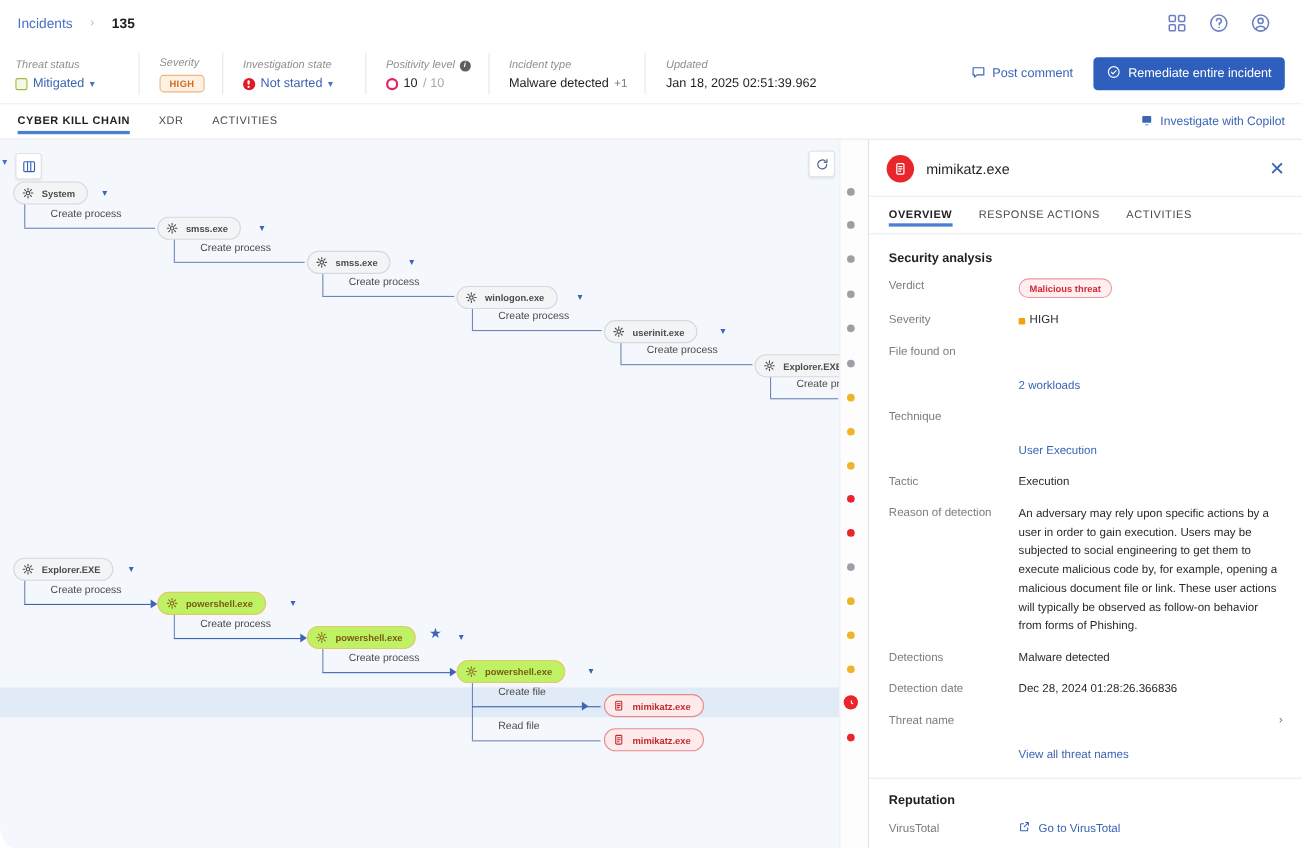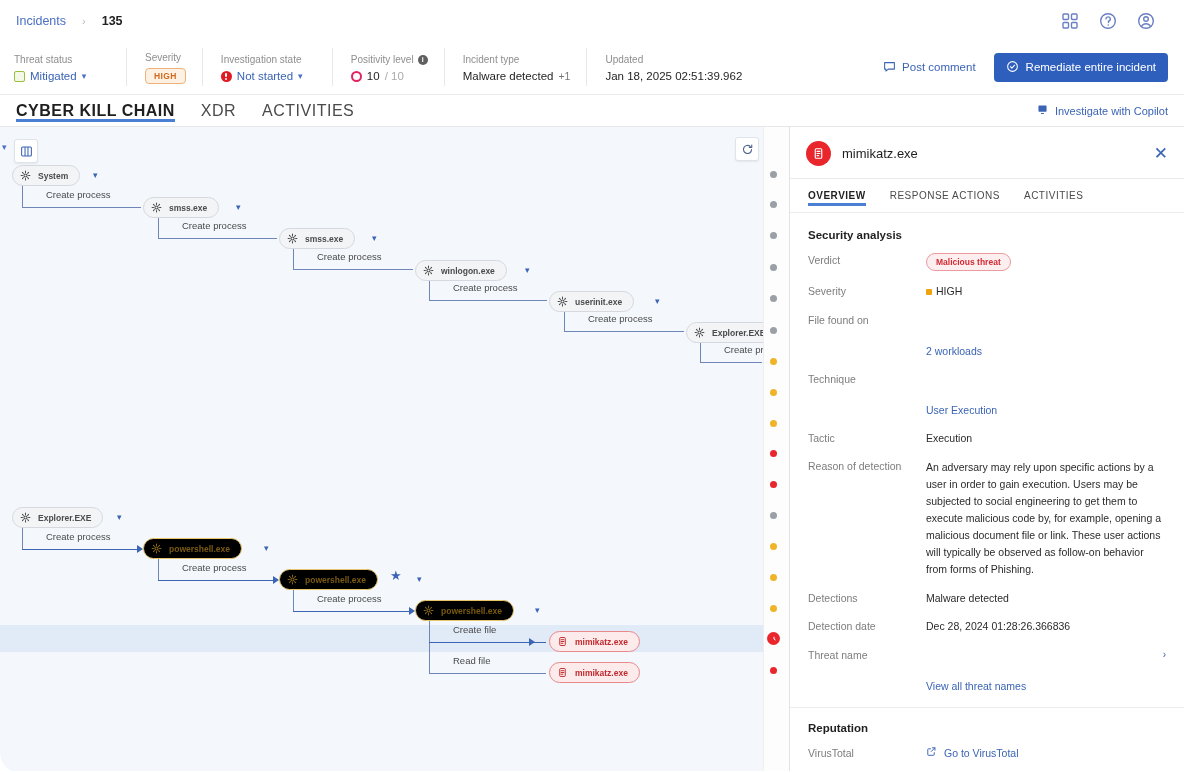--- a/index.html
+++ b/index.html
@@ -38,21 +38,21 @@
     border-bottom:1px solid #ececec;
     background:#fff;
     position:relative;
   }
   .sumcell {
     padding:4px 16px 2px 0;
     min-width:0;
     display:flex; flex-direction:column; gap:5px; justify-content:center;
   }
   .sumcell + .sumcell { border-left:1px solid #e8e8e8; padding-left:18px; }
-  .sum-label { font-size:10px; color:#8e8e8e; display:flex; align-items:center; gap:4px; white-space:nowrap;}
+  .sum-label { font-size:10px; color:#8e8e8e; display:flex; align-items:center; gap:4px; white-space:nowrap;font-style:italic;}
   .sum-value { font-size:11.5px; color:#1f1f1f; display:flex; align-items:center; gap:5px; white-space:nowrap; font-weight:500;}
   .link-val { color:#3b64b5; }
   .chev { color:#4a6fc4; font-size:9px; }
   .sev-pill {
     display:inline-block; border:1px solid #f0b27a; color:#d2691e;
     background:#fdf1e3; border-radius:4px; font-size:8.5px; font-weight:700;
     padding:2px 8px; letter-spacing:.4px;
   }
   .dot-red { width:11px; height:11px; border-radius:50%; background:#e01b24; display:inline-block; position:relative;}
   .dot-red:after{content:"";position:absolute;left:4.5px;top:2.5px;width:2px;height:4px;background:#fff;border-radius:1px;}
@@ -76,21 +76,21 @@
     background:#2f5fbd; border:none; border-radius:4px; cursor:pointer; padding:7px 12px;
     white-space:nowrap;
   }
 
   
   .tabrow {
     display:flex; align-items:center; gap:26px;
     padding:0 16px; border-bottom:1px solid #e6e6e6; height:32px;
     background:#fff; position:relative;
   }
-  .tab { font-size:16px; letter-spacing:.5px; color:#4a4a4a; cursor:pointer; height:22px;
+  .tab { font-size:10px; letter-spacing:.5px; color:#4a4a4a; cursor:pointer; height:22px;
          display:flex; align-items:center; position:relative; }
   .tab.active { color:#1f1f1f; font-weight:600; }
   .tab.active:after { content:""; position:absolute; left:0; right:0; bottom:0; height:2.5px; background:#4a7fd4; }
   .copilot {
     margin-left:auto; display:flex; align-items:center; gap:6px;
     font-size:11px; color:#3b64b5; cursor:pointer;
   }
 
   
   .body { display:flex; height:calc(774px - 42px - 56px - 32px); }
@@ -116,21 +116,21 @@
   .selrow {
     position:absolute; left:0; right:0; height:27px; background:#dde7f6; opacity:.85;
   }
   .node {
     position:absolute; display:flex; align-items:center; gap:7px;
     height:21px; padding:0 11px 0 7px;
     border-radius:11px; font-size:8.5px; font-weight:700;
     white-space:nowrap; cursor:pointer;
   }
   .node.proc { background:#f3f4f6; border:1px solid #d5d8de; color:#4b4b4b; }
-  .node.ps   { background:#000000; border:1px solid #e8c569; color:#7a5a12; }
+  .node.ps   { background:#bef264; border:1px solid #e8c569; color:#7a5a12; }
   .node.mal  { background:#fdeaea; border:1px solid #e8898c; color:#c02a2e; }
   .node .gear { width:11px; height:11px; flex:none; }
   .node-chev { position:absolute; font-size:9px; color:#3b64b5; cursor:pointer; }
   .edge-label { position:absolute; font-size:9.5px; color:#4a4a4a;padding-left:24px; }
   .lnk { position:absolute; background:#6f86b8; }
   .arrow {
     position:absolute; width:0; height:0;
     border-top:4px solid transparent; border-bottom:4px solid transparent;
     border-left:6px solid #3b64b5;
   }

